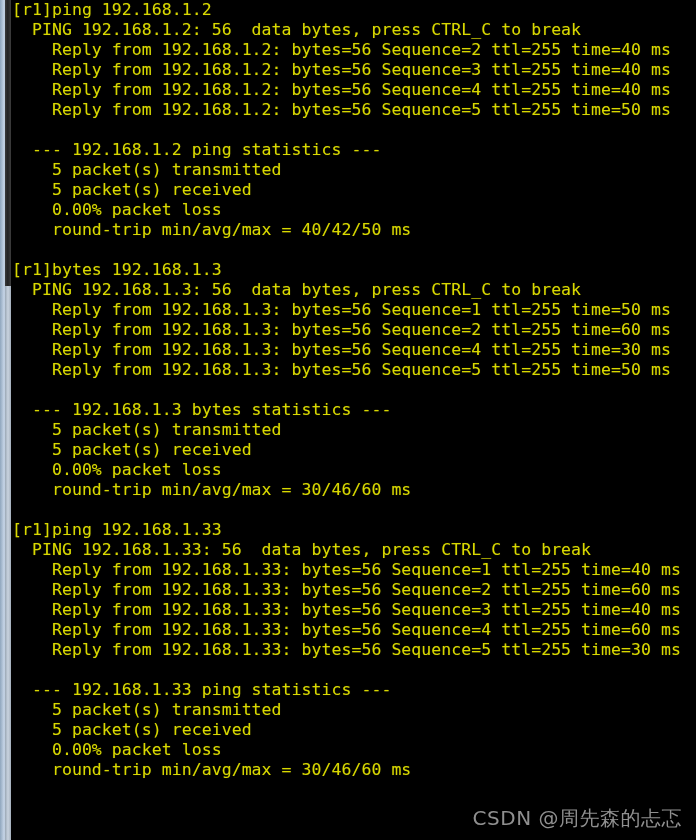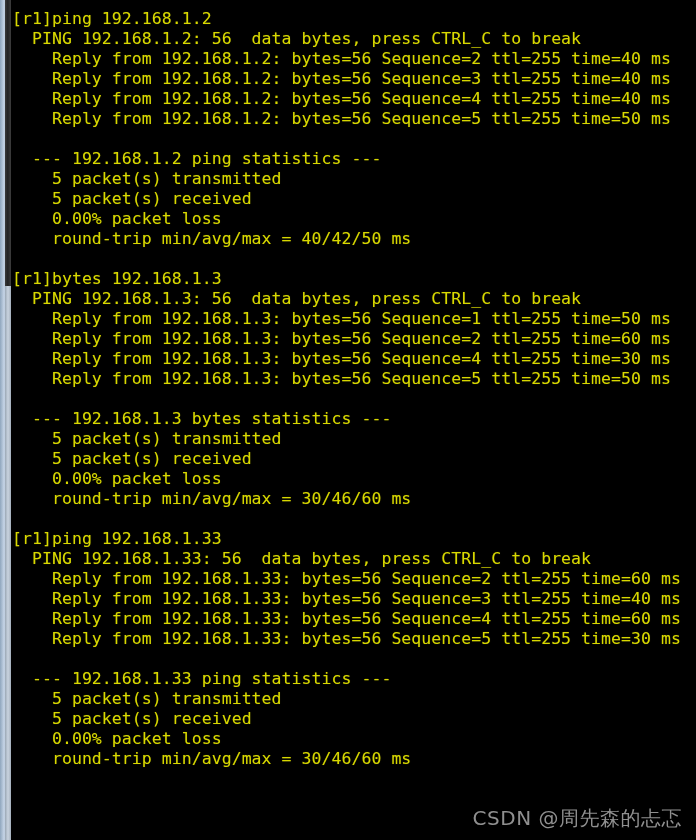--- a/index.html
+++ b/index.html
@@ -42,21 +42,20 @@
     background: linear-gradient(to right, #9aa7b4 0%, #c9d4e0 50%, #a3aebb 100%);
   }
   
   #terminal {
     position: absolute;
     left: 11px;
     top: 0;
     width: 551px;
     height: 840px;
     background: #000000;
-    padding-top: 9px;
     box-sizing: border-box;
   }
   .line {
     display: block;
     height: 20px;
     line-height: 20px;
     font-size: 16.5px;
     letter-spacing: 0.05px;
     color: #d8d800;
     white-space: pre;
@@ -111,20 +110,21 @@
       <span class="line">    Reply from 192.168.1.3: bytes=56 Sequence=5 ttl=255 time=50 ms</span>
       <span class="line blank"></span>
       <span class="line">  --- 192.168.1.3 bytes statistics ---</span>
       <span class="line">    5 packet(s) transmitted</span>
       <span class="line">    5 packet(s) received</span>
       <span class="line">    0.00% packet loss</span>
       <span class="line">    round-trip min/avg/max = 30/46/60 ms</span>
       <span class="line blank"></span>
       <span class="line">[r1]ping 192.168.1.33</span>
       <span class="line">  PING 192.168.1.33: 56  data bytes, press CTRL_C to break</span>
+      <span class="line">    Reply from 192.168.1.33: bytes=56 Sequence=1 ttl=255 time=40 ms</span>
       <span class="line">    Reply from 192.168.1.33: bytes=56 Sequence=2 ttl=255 time=60 ms</span>
       <span class="line">    Reply from 192.168.1.33: bytes=56 Sequence=3 ttl=255 time=40 ms</span>
       <span class="line">    Reply from 192.168.1.33: bytes=56 Sequence=4 ttl=255 time=60 ms</span>
       <span class="line">    Reply from 192.168.1.33: bytes=56 Sequence=5 ttl=255 time=30 ms</span>
       <span class="line blank"></span>
       <span class="line">  --- 192.168.1.33 ping statistics ---</span>
       <span class="line">    5 packet(s) transmitted</span>
       <span class="line">    5 packet(s) received</span>
       <span class="line">    0.00% packet loss</span>
       <span class="line">    round-trip min/avg/max = 30/46/60 ms</span>

